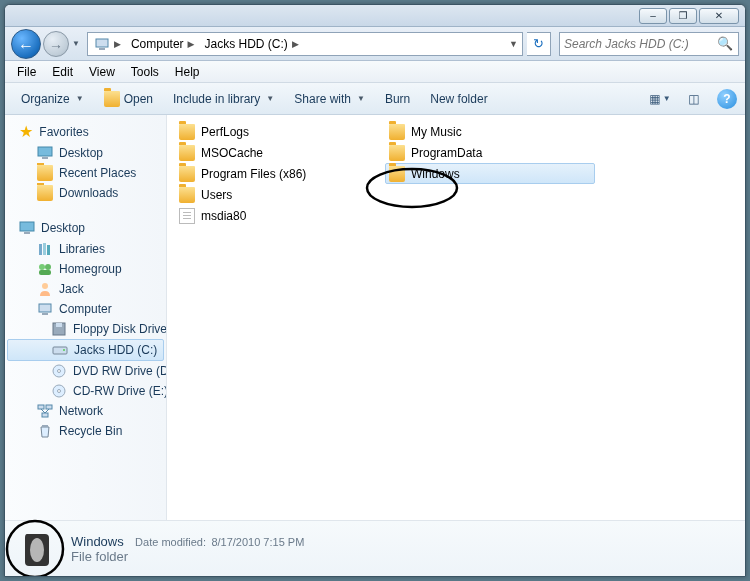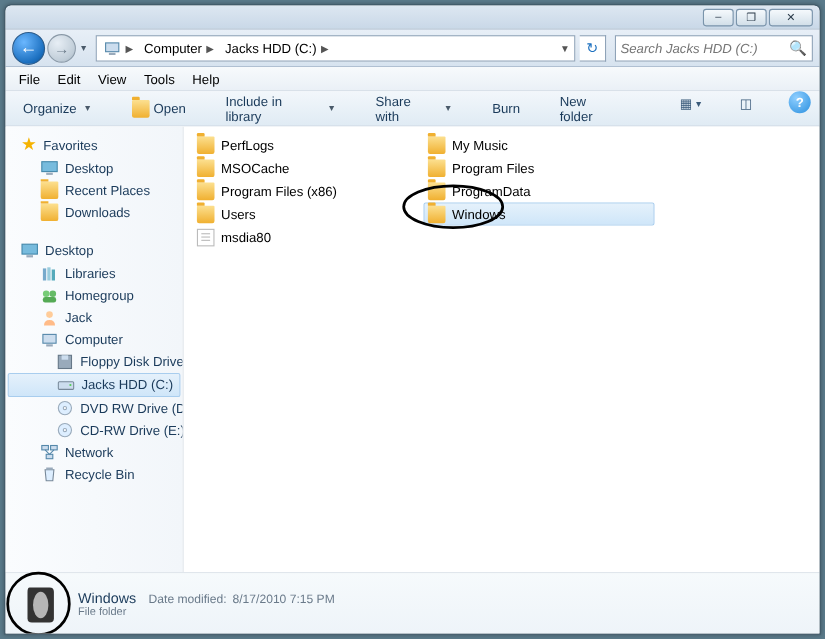--- a/index.html
+++ b/index.html
@@ -15,21 +15,21 @@
 .navdrop { width:14px; height:20px; display:flex; align-items:center; justify-content:center; color:#4a5a6a; font-size:8px; cursor:pointer; }
 .addressbar { flex:1; height:24px; background:#fff; border:1px solid #8fa3b8; display:flex; align-items:center; padding:0 2px; }
 .crumb { display:flex; align-items:center; height:100%; padding:0 4px; cursor:pointer; gap:2px; }
 .crumb-arrow { color:#555; font-size:9px; padding:0 2px; }
 .refresh { width:24px; height:24px; border:1px solid #8fa3b8; border-left:none; background:#fff; display:flex; align-items:center; justify-content:center; color:#1b6fbf; cursor:pointer; font-size:13px; }
 .searchbox { width:180px; height:24px; border:1px solid #8fa3b8; background:#fff; margin-left:4px; display:flex; align-items:center; padding:0 4px; position:relative; }
 .searchbox input { border:none; outline:none; width:100%; color:#4d7c0f; font-style:italic; background:transparent; }
 .search-icon { color:#1b6fbf; font-size:13px; }
 .menubar { height:22px; background:linear-gradient(#f7fafc,#eaf0f6); border-bottom:1px solid #d0dae4; display:flex; align-items:center; padding:0 4px; }
 .menuitem { padding:3px 8px; cursor:pointer;text-align:right; }
-.toolbar { height:32px; background:linear-gradient(#f2f7fb,#e0ebf4); border-bottom:1px solid #c5d3e0; display:flex; padding:0 8px; gap:20px; }
+.toolbar { height:32px; background:linear-gradient(#f2f7fb,#e0ebf4); border-bottom:1px solid #c5d3e0; display:flex; align-items:center; padding:0 8px; gap:4px; }
 .tbtn { padding:4px 8px; display:flex; align-items:center; gap:4px; cursor:pointer; color:#1a3a5a; border-radius:2px; }
 .tbtn .drop { font-size:8px; color:#4a5a6a; margin-left:2px; }
 .tool-spacer { flex:1; }
 .viewbtn { width:30px; height:22px; border:1px solid transparent; display:flex; align-items:center; justify-content:center; cursor:pointer; color:#3a5a7a; }
 .helpbtn { width:20px; height:20px; border-radius:50%; background:radial-gradient(circle at 35% 30%, #8fcfff, #2a8fdf); color:#fff; display:flex; align-items:center; justify-content:center; font-weight:bold; font-size:12px; cursor:pointer; margin-left:4px; }
 .body { flex:1; display:flex; overflow:hidden; background:#fff; }
 .sidebar { width:162px; border-right:1px solid #e0e6ec; padding:6px 0; overflow-y:auto; background:linear-gradient(to right,#fafcfe,#f2f6fa); }
 .navgroup-title { display:flex; align-items:center; gap:6px; padding:3px 8px 3px 14px; font-weight:400; color:#1a3a5a; cursor:pointer; }
 .navlink { display:flex; align-items:center; gap:6px; padding:2px 8px 2px 32px; cursor:pointer; color:#1a3a5a; white-space:nowrap; overflow:hidden; }
 .navlink.l2 { padding-left:46px; }
@@ -43,21 +43,21 @@
 .folder-ico { background:linear-gradient(#fce090,#f0b030); border-radius:1px 1px 2px 2px; position:relative; }
 .folder-ico::before { content:""; position:absolute; top:-3px; left:0; width:7px; height:3px; background:#f0b030; border-radius:1px 1px 0 0; }
 .file-ico { background:#fff; border:1px solid #bbb; position:relative; }
 .file-ico::after { content:""; position:absolute; top:3px; left:3px; right:3px; height:1px; background:#bbb; box-shadow:0 3px 0 #bbb, 0 6px 0 #bbb; }
 .star-ico { color:#f5b301; font-size:16px; line-height:16px; }
 .monitor-ico svg, .computer-ico svg, .hdd-ico svg, .cd-ico svg, .floppy-ico svg, .net-ico svg, .lib-ico svg, .group-ico svg, .user-ico svg, .cpl-ico svg, .bin-ico svg { width:16px; height:16px; }
 .detailspane { height:56px; border-top:1px solid #e0e6ec; background:linear-gradient(#f6fafc,#eef4f9); display:flex; align-items:center; padding:4px 10px; gap:14px; position:relative; }
 .detail-icon { width:42px; height:42px; display:flex; align-items:center; justify-content:center; }
 .detail-text .dname { font-size:13px; color:#1a3a5a; display:inline; }
 .detail-text .dmeta { color:#6a7a8a; font-size:11px; display:inline; margin-left:8px; }
-.detail-text .dtype { color:#6a7a8a; font-size:10px; }
+.detail-text .dtype { color:#6a7a8a; font-size:13px; }
 .annot { position:absolute; pointer-events:none; }
 .annot svg { overflow:visible; }
 </style>
 </head>
 <body>
 
 <div class="window">
 
   <div class="titlebar">
     <div class="winbtn">–</div>
@@ -258,24 +258,20 @@
             <span>msdia80</span>
           </div>
       </div>
       <div class="file-col">
         <div class="file">
             <span class="ficon folder-ico"></span>
             <span>My Music</span>
           </div>
         <div class="file">
             <span class="ficon folder-ico"></span>
-            <span>Program Files</span>
-          </div>
-        <div class="file">
-            <span class="ficon folder-ico"></span>
             <span>ProgramData</span>
           </div>
         <div class="file sel">
             <span class="ficon folder-ico"></span>
             <span>Windows</span>
           </div>
       </div>
 
       <div class="annot" style="left:198px; top:51px;">
         <svg width="100" height="46">

